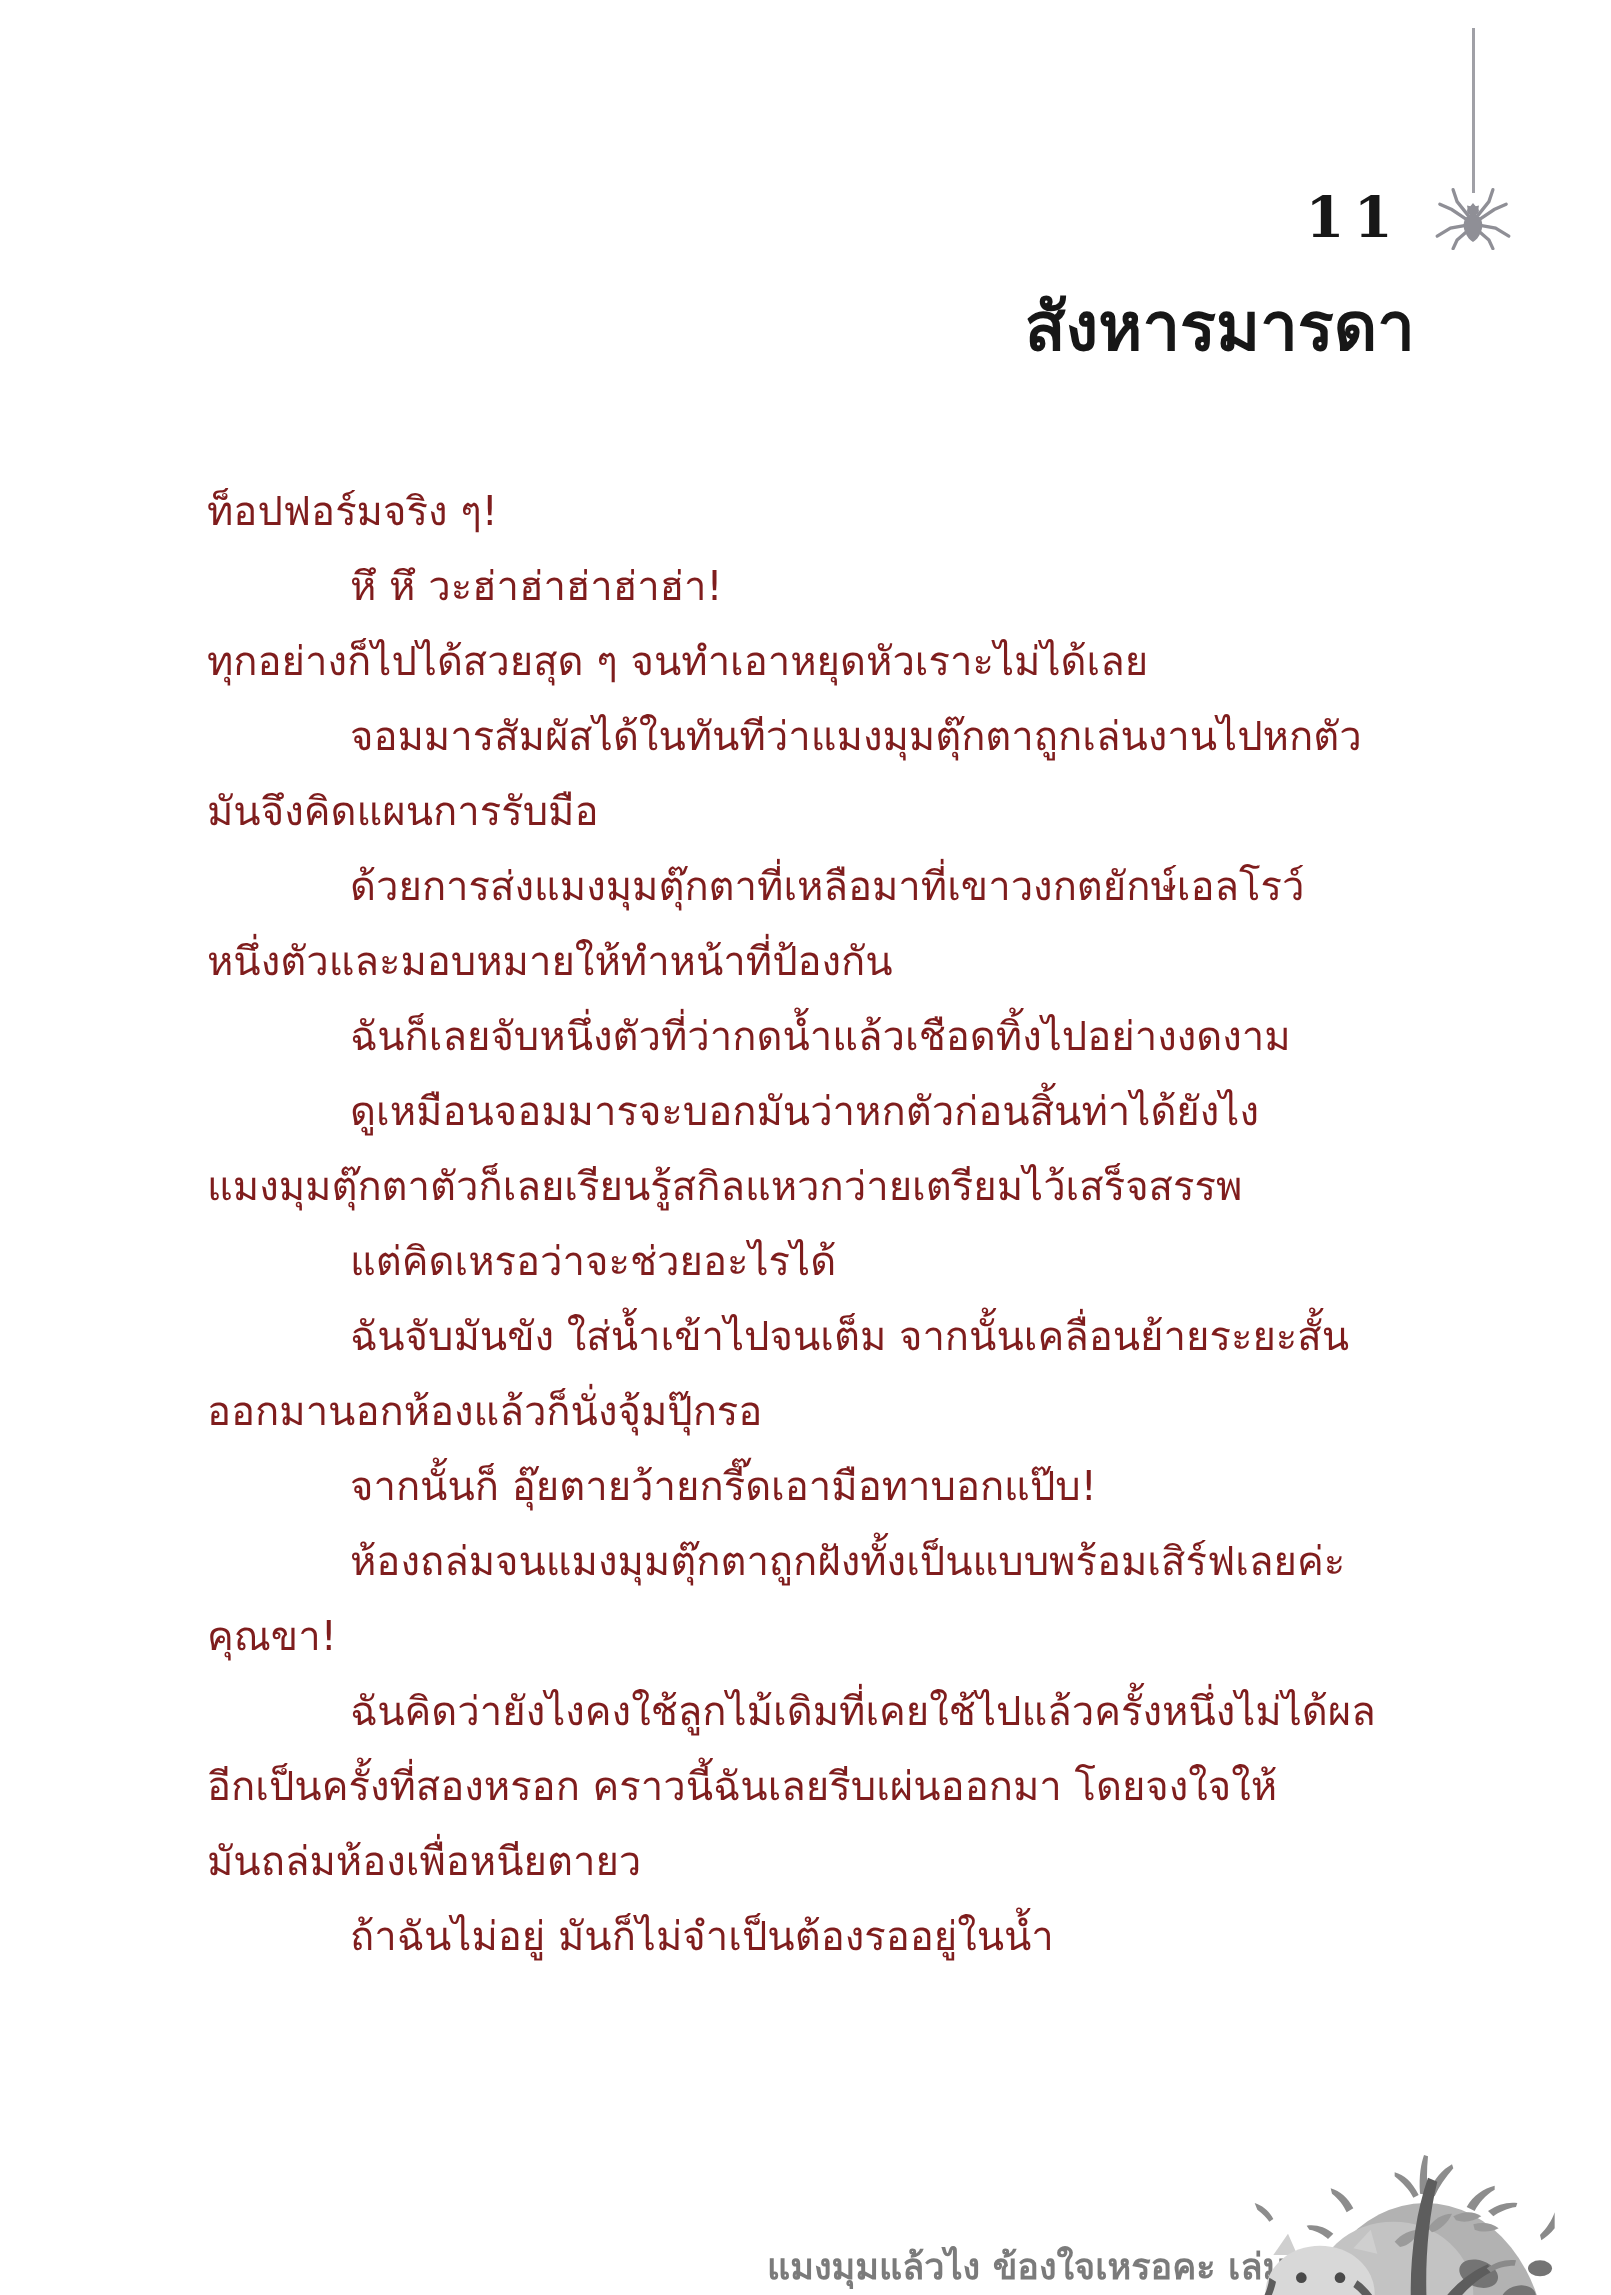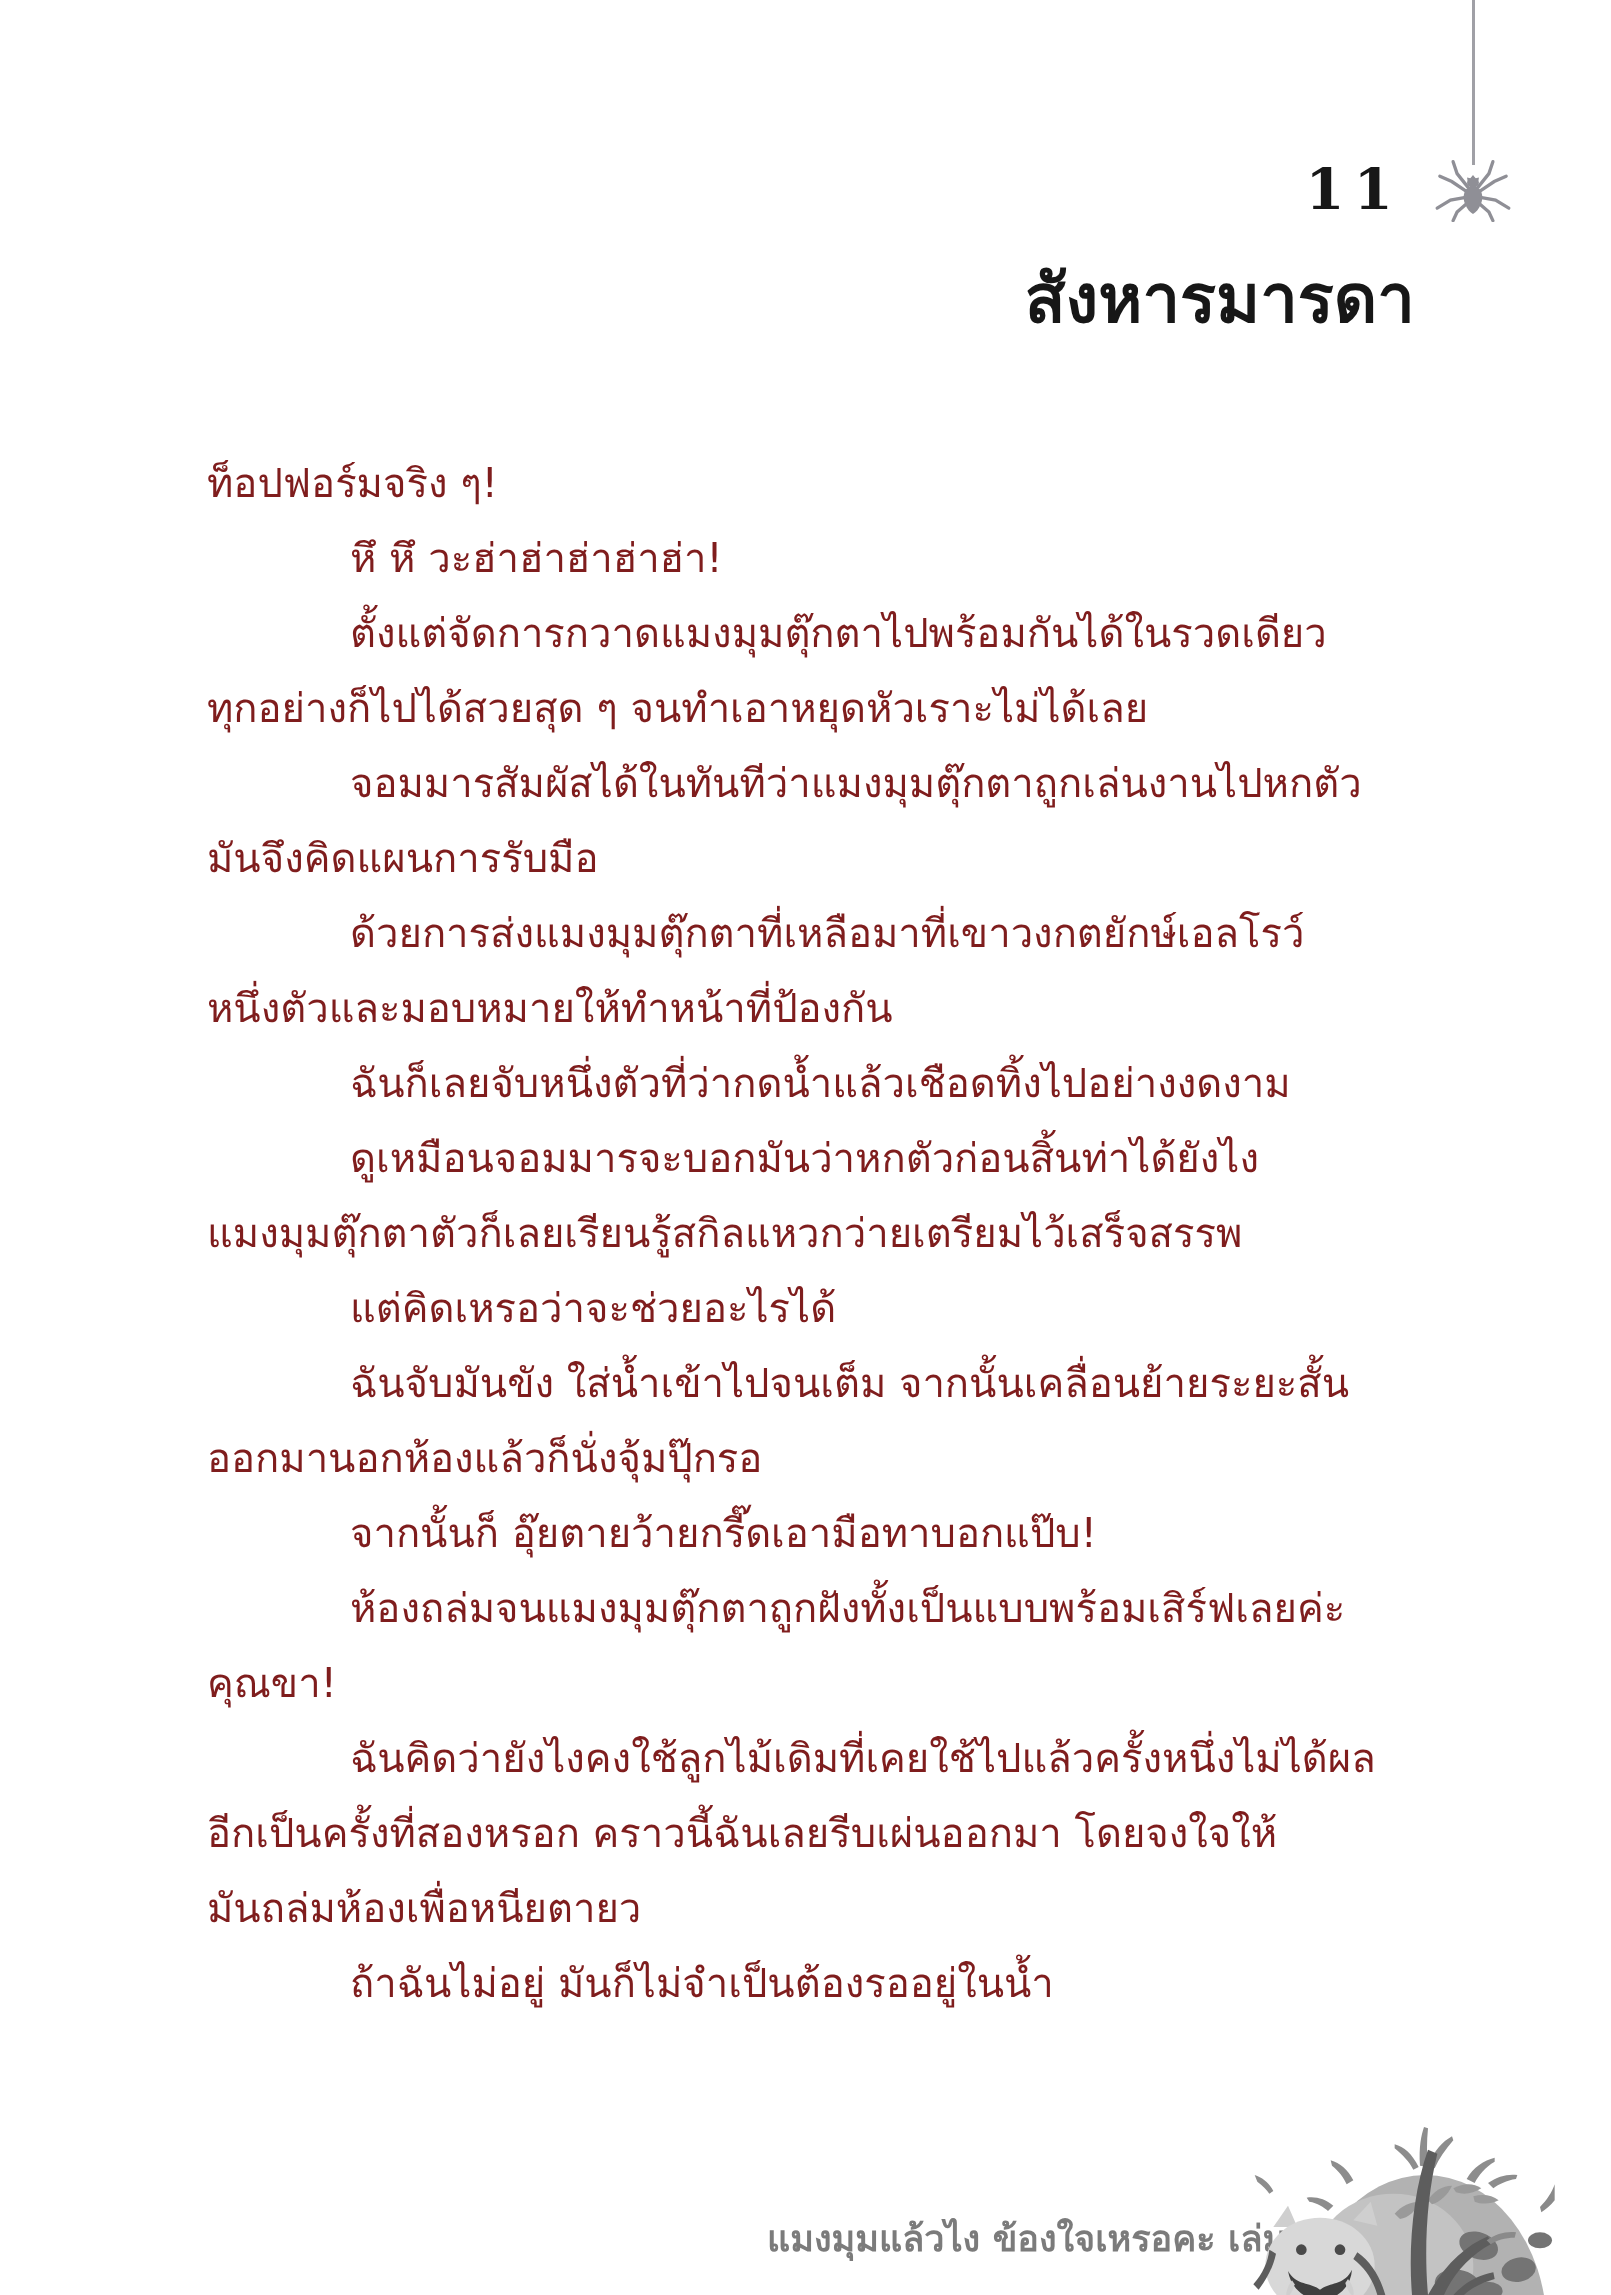--- a/index.html
+++ b/index.html
@@ -1,21 +1,21 @@
 <!DOCTYPE html>
 <html style="font-size:10.7px"><head>
 <meta charset="utf-8">
 <style>
   html,body{margin:0;padding:0;}
   body{
     width:1612px;height:2295px;background:#ffffff;position:relative;overflow:hidden;
     font-family:"DejaVu Sans","Liberation Sans",sans-serif;
     color:#1c1c1c;
   }
-  .page{position:absolute;inset:0;overflow:hidden;}
+  .page{position:absolute;inset:0;overflow:hidden;margin-top:28px;}
 
   
   .thread{position:absolute;left:1472px;top:0;width:3.3px;height:165px;background:#a0a0a6;}
 
   
   .spider{position:absolute;left:1433px;top:159px;width:80px;height:63px;}
 
   
   .chapter-number{
     position:absolute;right:210px;top:161px;
@@ -76,21 +76,20 @@
     </g>
   </svg>
 
   <div class="chapter-number">11</div>
 
   <div class="chapter-title">สังหารมารดา</div>
 
   <div class="body-text">
       <div class="line">ท็อปฟอร์มจริง ๆ!</div>
       <div class="line indent">หึ หึ วะฮ่าฮ่าฮ่าฮ่าฮ่า!</div>
-      <div class="line indent">ตั้งแต่จัดการกวาดแมงมุมตุ๊กตาไปพร้อมกันได้ในรวดเดียว</div>
       <div class="line">ทุกอย่างก็ไปได้สวยสุด ๆ จนทำเอาหยุดหัวเราะไม่ได้เลย</div>
       <div class="line indent">จอมมารสัมผัสได้ในทันทีว่าแมงมุมตุ๊กตาถูกเล่นงานไปหกตัว</div>
       <div class="line">มันจึงคิดแผนการรับมือ</div>
       <div class="line indent">ด้วยการส่งแมงมุมตุ๊กตาที่เหลือมาที่เขาวงกตยักษ์เอลโรว์</div>
       <div class="line">หนึ่งตัวและมอบหมายให้ทำหน้าที่ป้องกัน</div>
       <div class="line indent">ฉันก็เลยจับหนึ่งตัวที่ว่ากดน้ำแล้วเชือดทิ้งไปอย่างงดงาม</div>
       <div class="line indent">ดูเหมือนจอมมารจะบอกมันว่าหกตัวก่อนสิ้นท่าได้ยังไง</div>
       <div class="line">แมงมุมตุ๊กตาตัวก็เลยเรียนรู้สกิลแหวกว่ายเตรียมไว้เสร็จสรรพ</div>
       <div class="line indent">แต่คิดเหรอว่าจะช่วยอะไรได้</div>
       <div class="line indent">ฉันจับมันขัง ใส่น้ำเข้าไปจนเต็ม จากนั้นเคลื่อนย้ายระยะสั้น</div>

